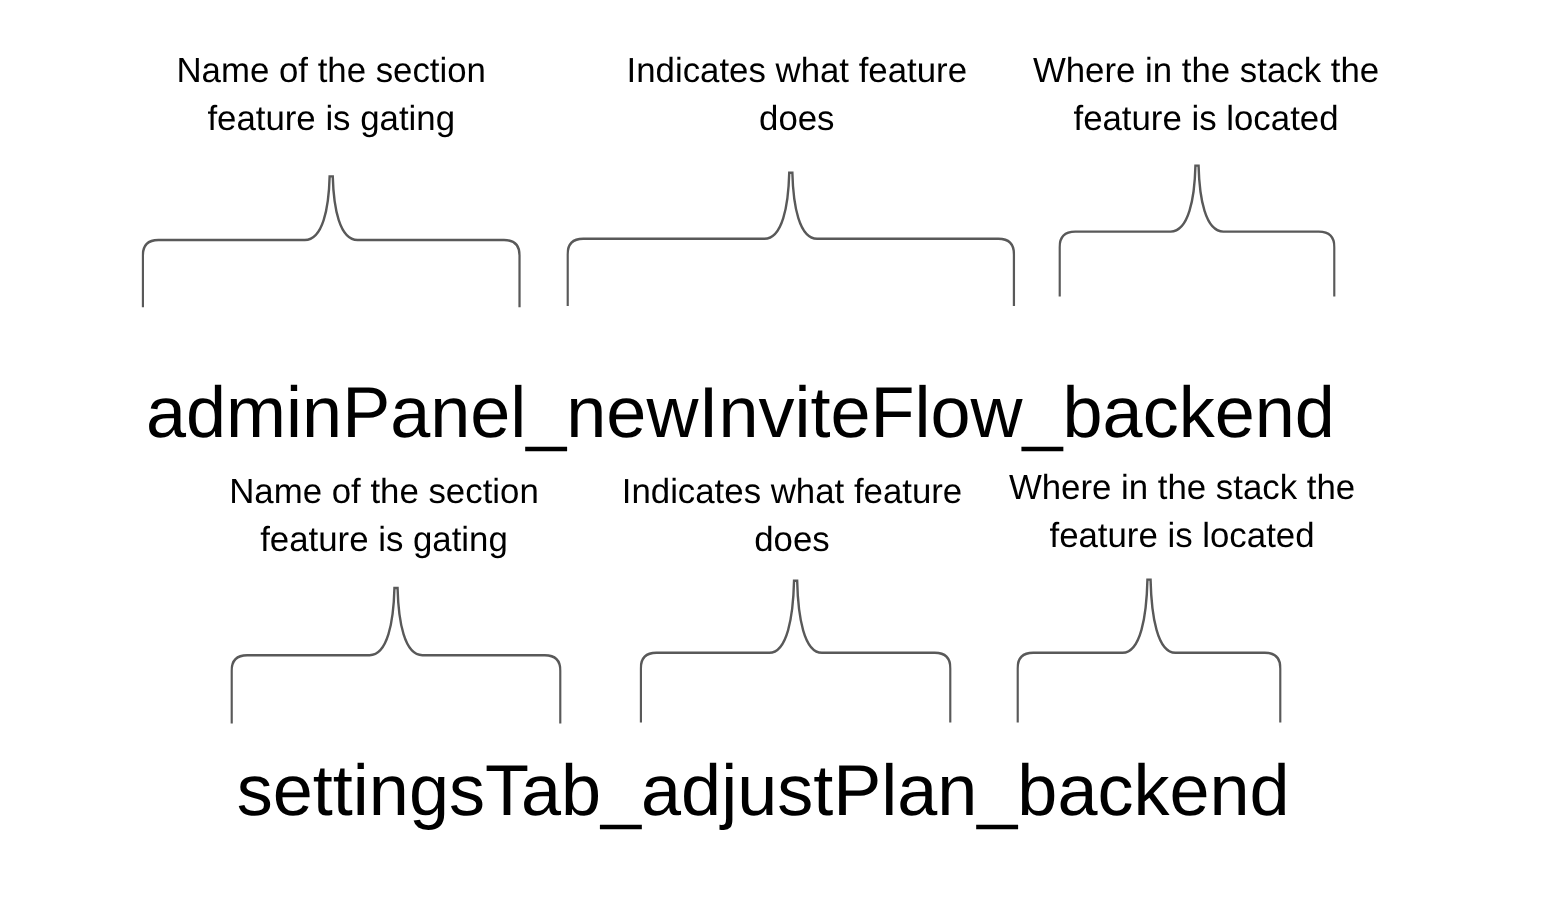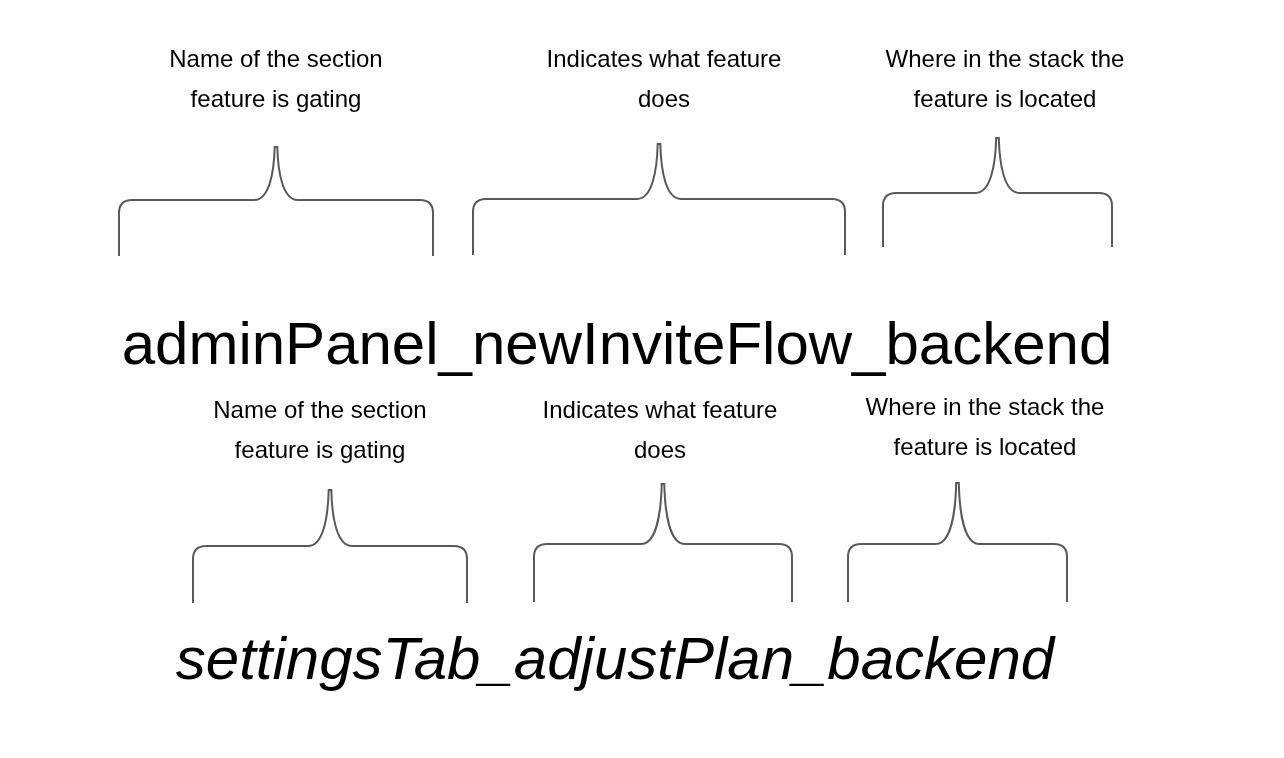--- a/index.html
+++ b/index.html
@@ -11,21 +11,21 @@
   }
   .canvas {
     position: relative;
     width: 1284px; height: 758px;
     background: var(--bg, #ffffff);
   }
   .annot-label {
     position: absolute;
     width: 360px;
     text-align: center;
-    font-size: 24px;
+    font-size: 29px;
     line-height: 40px;
     white-space: pre-line;
     color: var(--text, #000);
   }
   .flag-name {
     position: absolute;
     width: 1000px;
     text-align: center;
     font-size: 60px;
     line-height: 60px;
@@ -71,16 +71,16 @@
     <svg class="brace" style="left:192px; top:488px;" width="276" height="116" viewBox="0 0 276 116">
         <path d="M 1 115 L 1 71 Q 1 58 14 58 L 116 58 C 131 58 136 30 136.7 2 L 139.3 2 C 140 30 145 58 160 58 L 262 58 Q 275 58 275 71 L 275 115" fill="none" stroke="var(--brace, #595959)" stroke-width="2" stroke-linecap="butt"></path>
       </svg>
     <svg class="brace" style="left:533px; top:482px;" width="260" height="121" viewBox="0 0 260 121">
         <path d="M 1 120 L 1 75 Q 1 62 14 62 L 108 62 C 123 62 128 32 128.7 2 L 131.3 2 C 132 32 137 62 152 62 L 246 62 Q 259 62 259 75 L 259 120" fill="none" stroke="var(--brace, #595959)" stroke-width="2" stroke-linecap="butt"></path>
       </svg>
     <svg class="brace" style="left:847px; top:481px;" width="221" height="122" viewBox="0 0 221 122">
         <path d="M 1 121 L 1 76 Q 1 63 14 63 L 88.5 63 C 103.5 63 108.5 32.5 109.2 2 L 111.8 2 C 112.5 32.5 117.5 63 132.5 63 L 207 63 Q 220 63 220 76 L 220 121" fill="none" stroke="var(--brace, #595959)" stroke-width="2" stroke-linecap="butt"></path>
       </svg>
 
-    <div class="flag-name" style="left:115px; top:629px;font-style:italic;">settingsTab_adjustPlan_backend</div>
+    <div class="flag-name" style="left:136px; top:629px;">settingsTab_adjustPlan_backend</div>
   </div>
 
 </div>
 
 </body></html>

